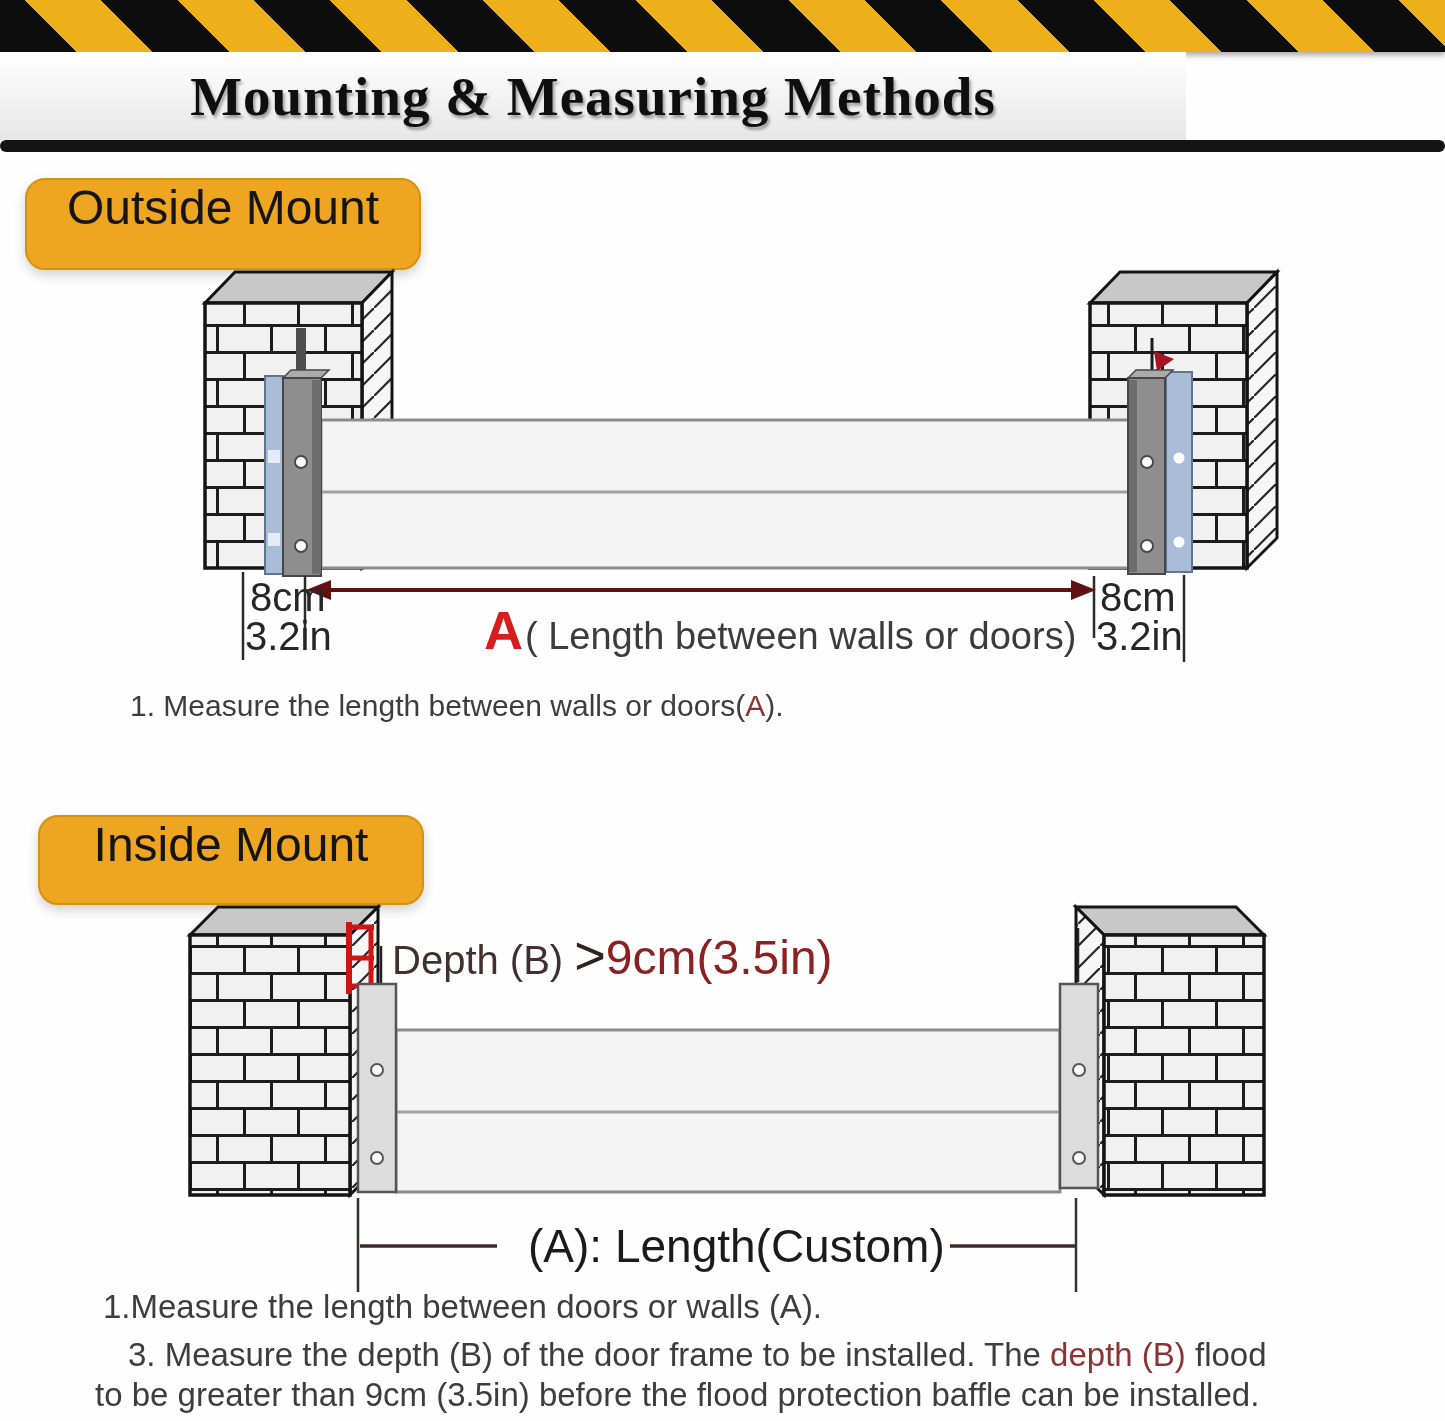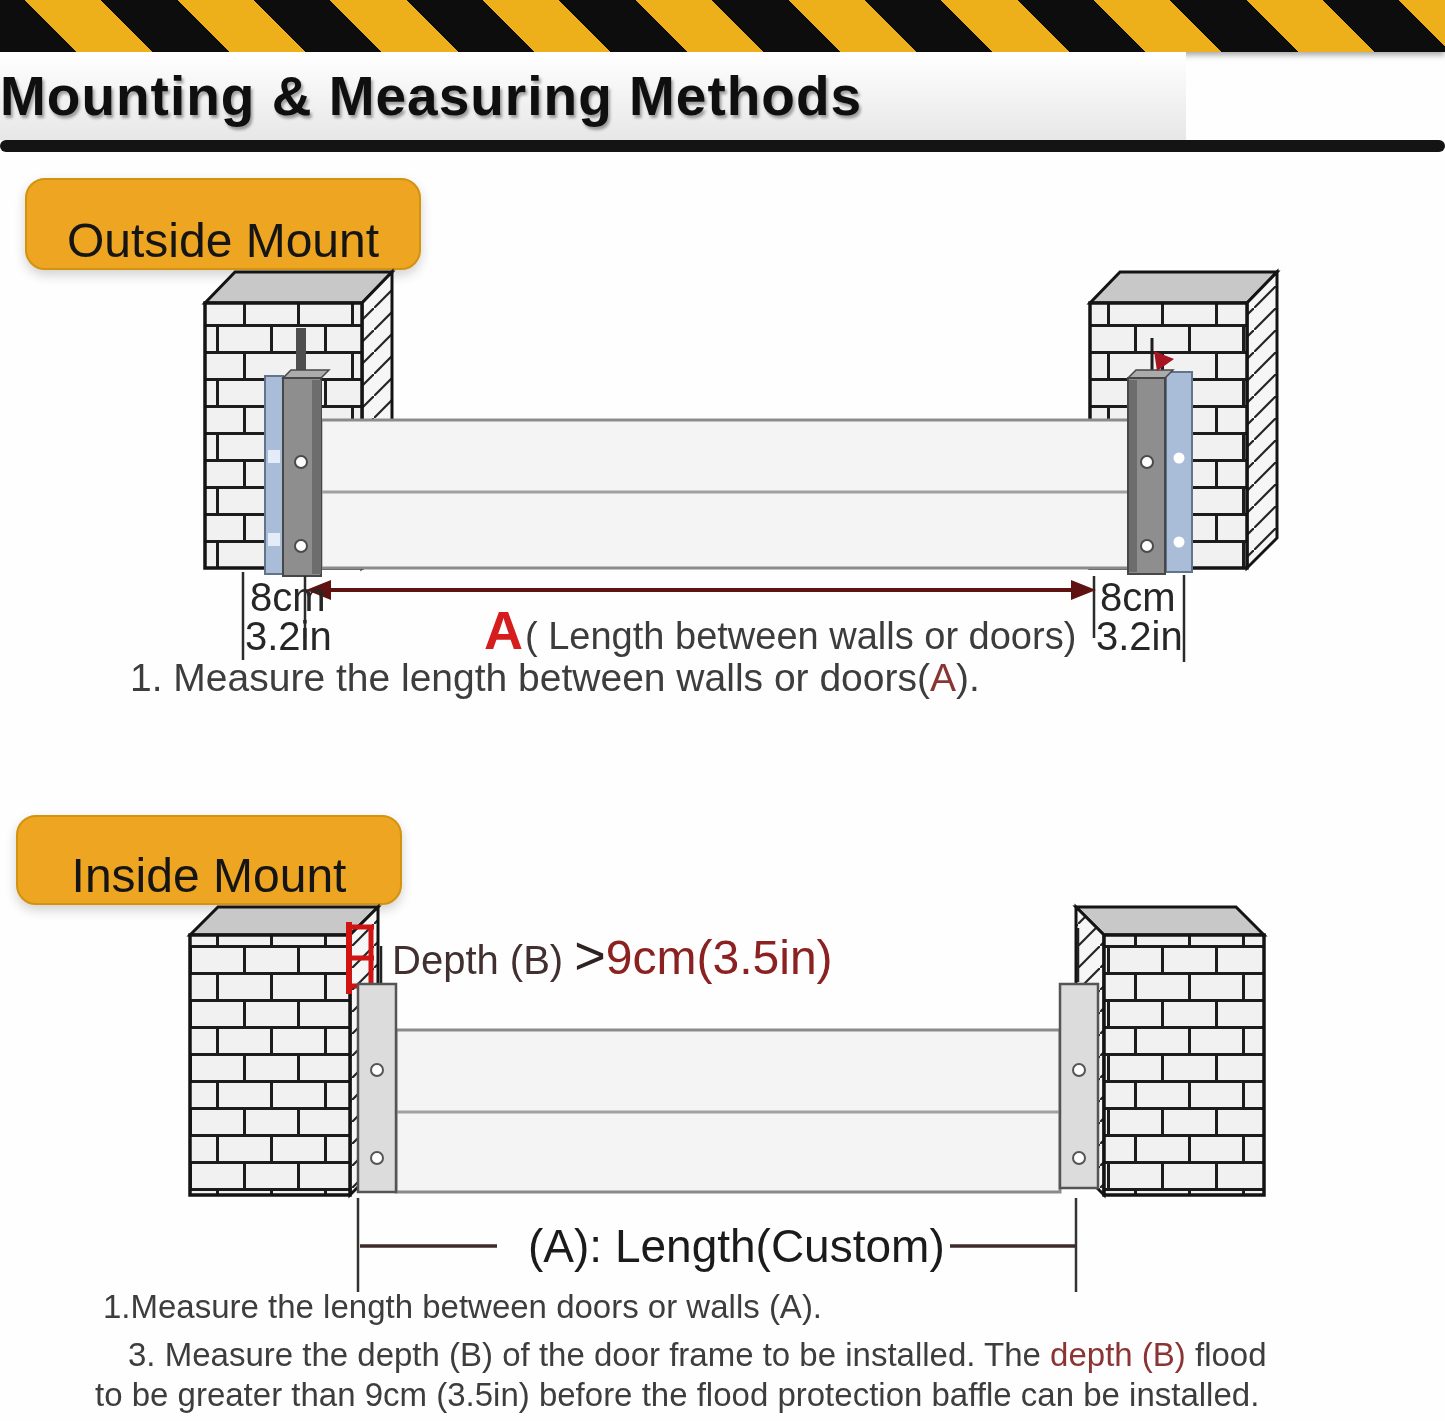--- a/index.html
+++ b/index.html
@@ -4,37 +4,37 @@
 <style>
   html,body{margin:0;padding:0;background:#ffffff;}
   .page{position:relative;width:1445px;height:1421px;background:#fefefe;overflow:hidden;
         font-family:"Liberation Sans",sans-serif;}
   
   .tape{position:absolute;left:0;top:0;width:1445px;height:52px;
         background:repeating-linear-gradient(45deg,#0d0d0d 0 54px,#edb01a 54px 108px);
         box-shadow:0 3px 6px rgba(0,0,0,.35);}
   .titleband{position:absolute;left:0;top:52px;width:1186px;height:88px;
         background:linear-gradient(#ffffff,#e7e7e7);
-        display:flex;align-items:center;}
+        display:flex;align-items:center;justify-content:center;font-family:Liberation Serif, serif;}
   .title{font-size:55px;font-weight:bold;color:#0f0f0f;letter-spacing:1px;
         text-shadow:2px 3px 3px rgba(0,0,0,.35);}
   .bar{position:absolute;left:0;top:140px;width:1445px;height:12px;background:#141414;border-radius:6px;}
   
   .badge{position:absolute;background:#eda522;border:2px solid #d3930f;border-radius:20px;
-        display:flex;align-items:flex-end;justify-content:center;color:#151515;
+        display:flex;align-items:flex-start;justify-content:center;color:#151515;
         box-shadow:0 5px 12px rgba(0,0,0,.18);}
   .badge.outside{left:25px;top:178px;width:392px;height:88px;font-size:48px;}
-  .badge.inside{left:16px;top:815px;width:382px;height:86px;font-size:48px;}
+  .badge.inside{left:38px;top:815px;width:382px;height:86px;font-size:48px;}
   
   svg.diagram{position:absolute;left:0;top:0;width:1445px;height:1421px;}
   svg text{font-family:"Liberation Sans",sans-serif;}
   
   .instr{position:absolute;color:#3d3d3d;white-space:nowrap;}
   .instr .em{color:#8b3434;}
-  .i1{left:130px;top:652px;font-size:39px;line-height:52px;}
+  .i1{left:130px;top:680px;font-size:30px;line-height:52px;}
   .i2-1{left:103px;top:1288px;font-size:33px;}
   .i2-2{left:128px;top:1336px;font-size:33px;}
   .i2-3{left:95px;top:1376px;font-size:33px;}
 </style>
 </head>
 <body>
 
 <div class="page">
 
   <div class="tape"></div>

